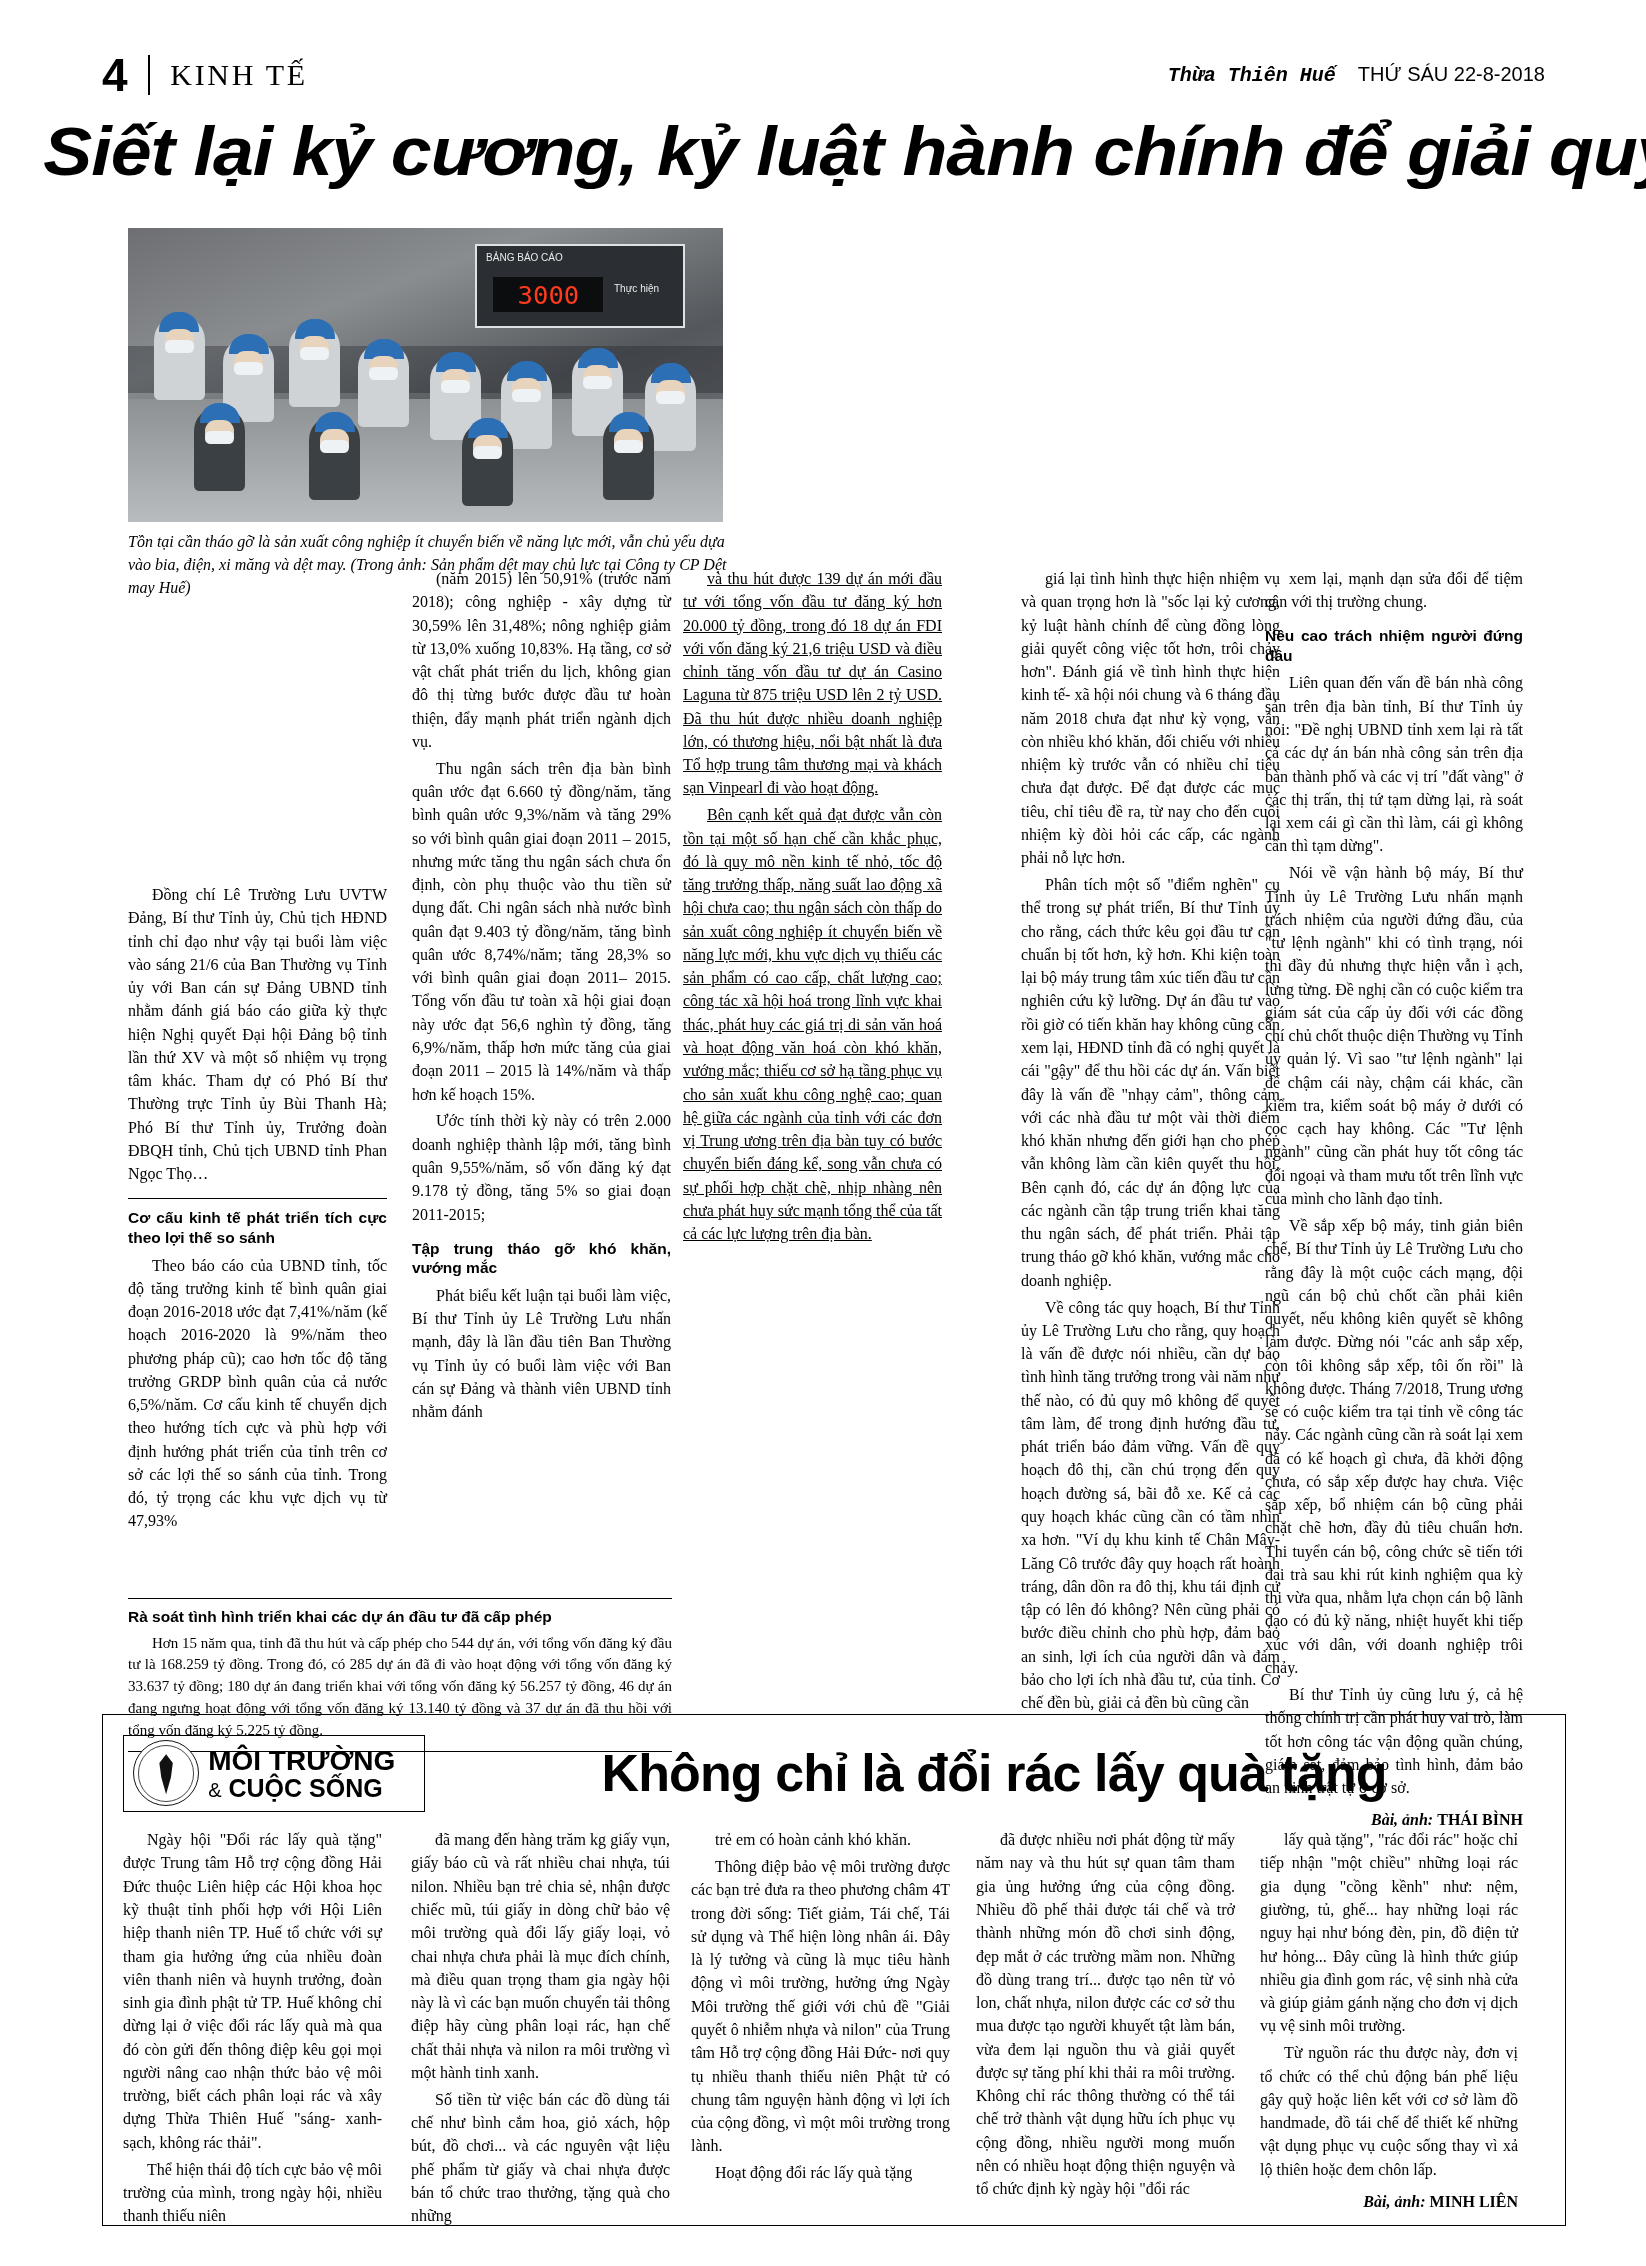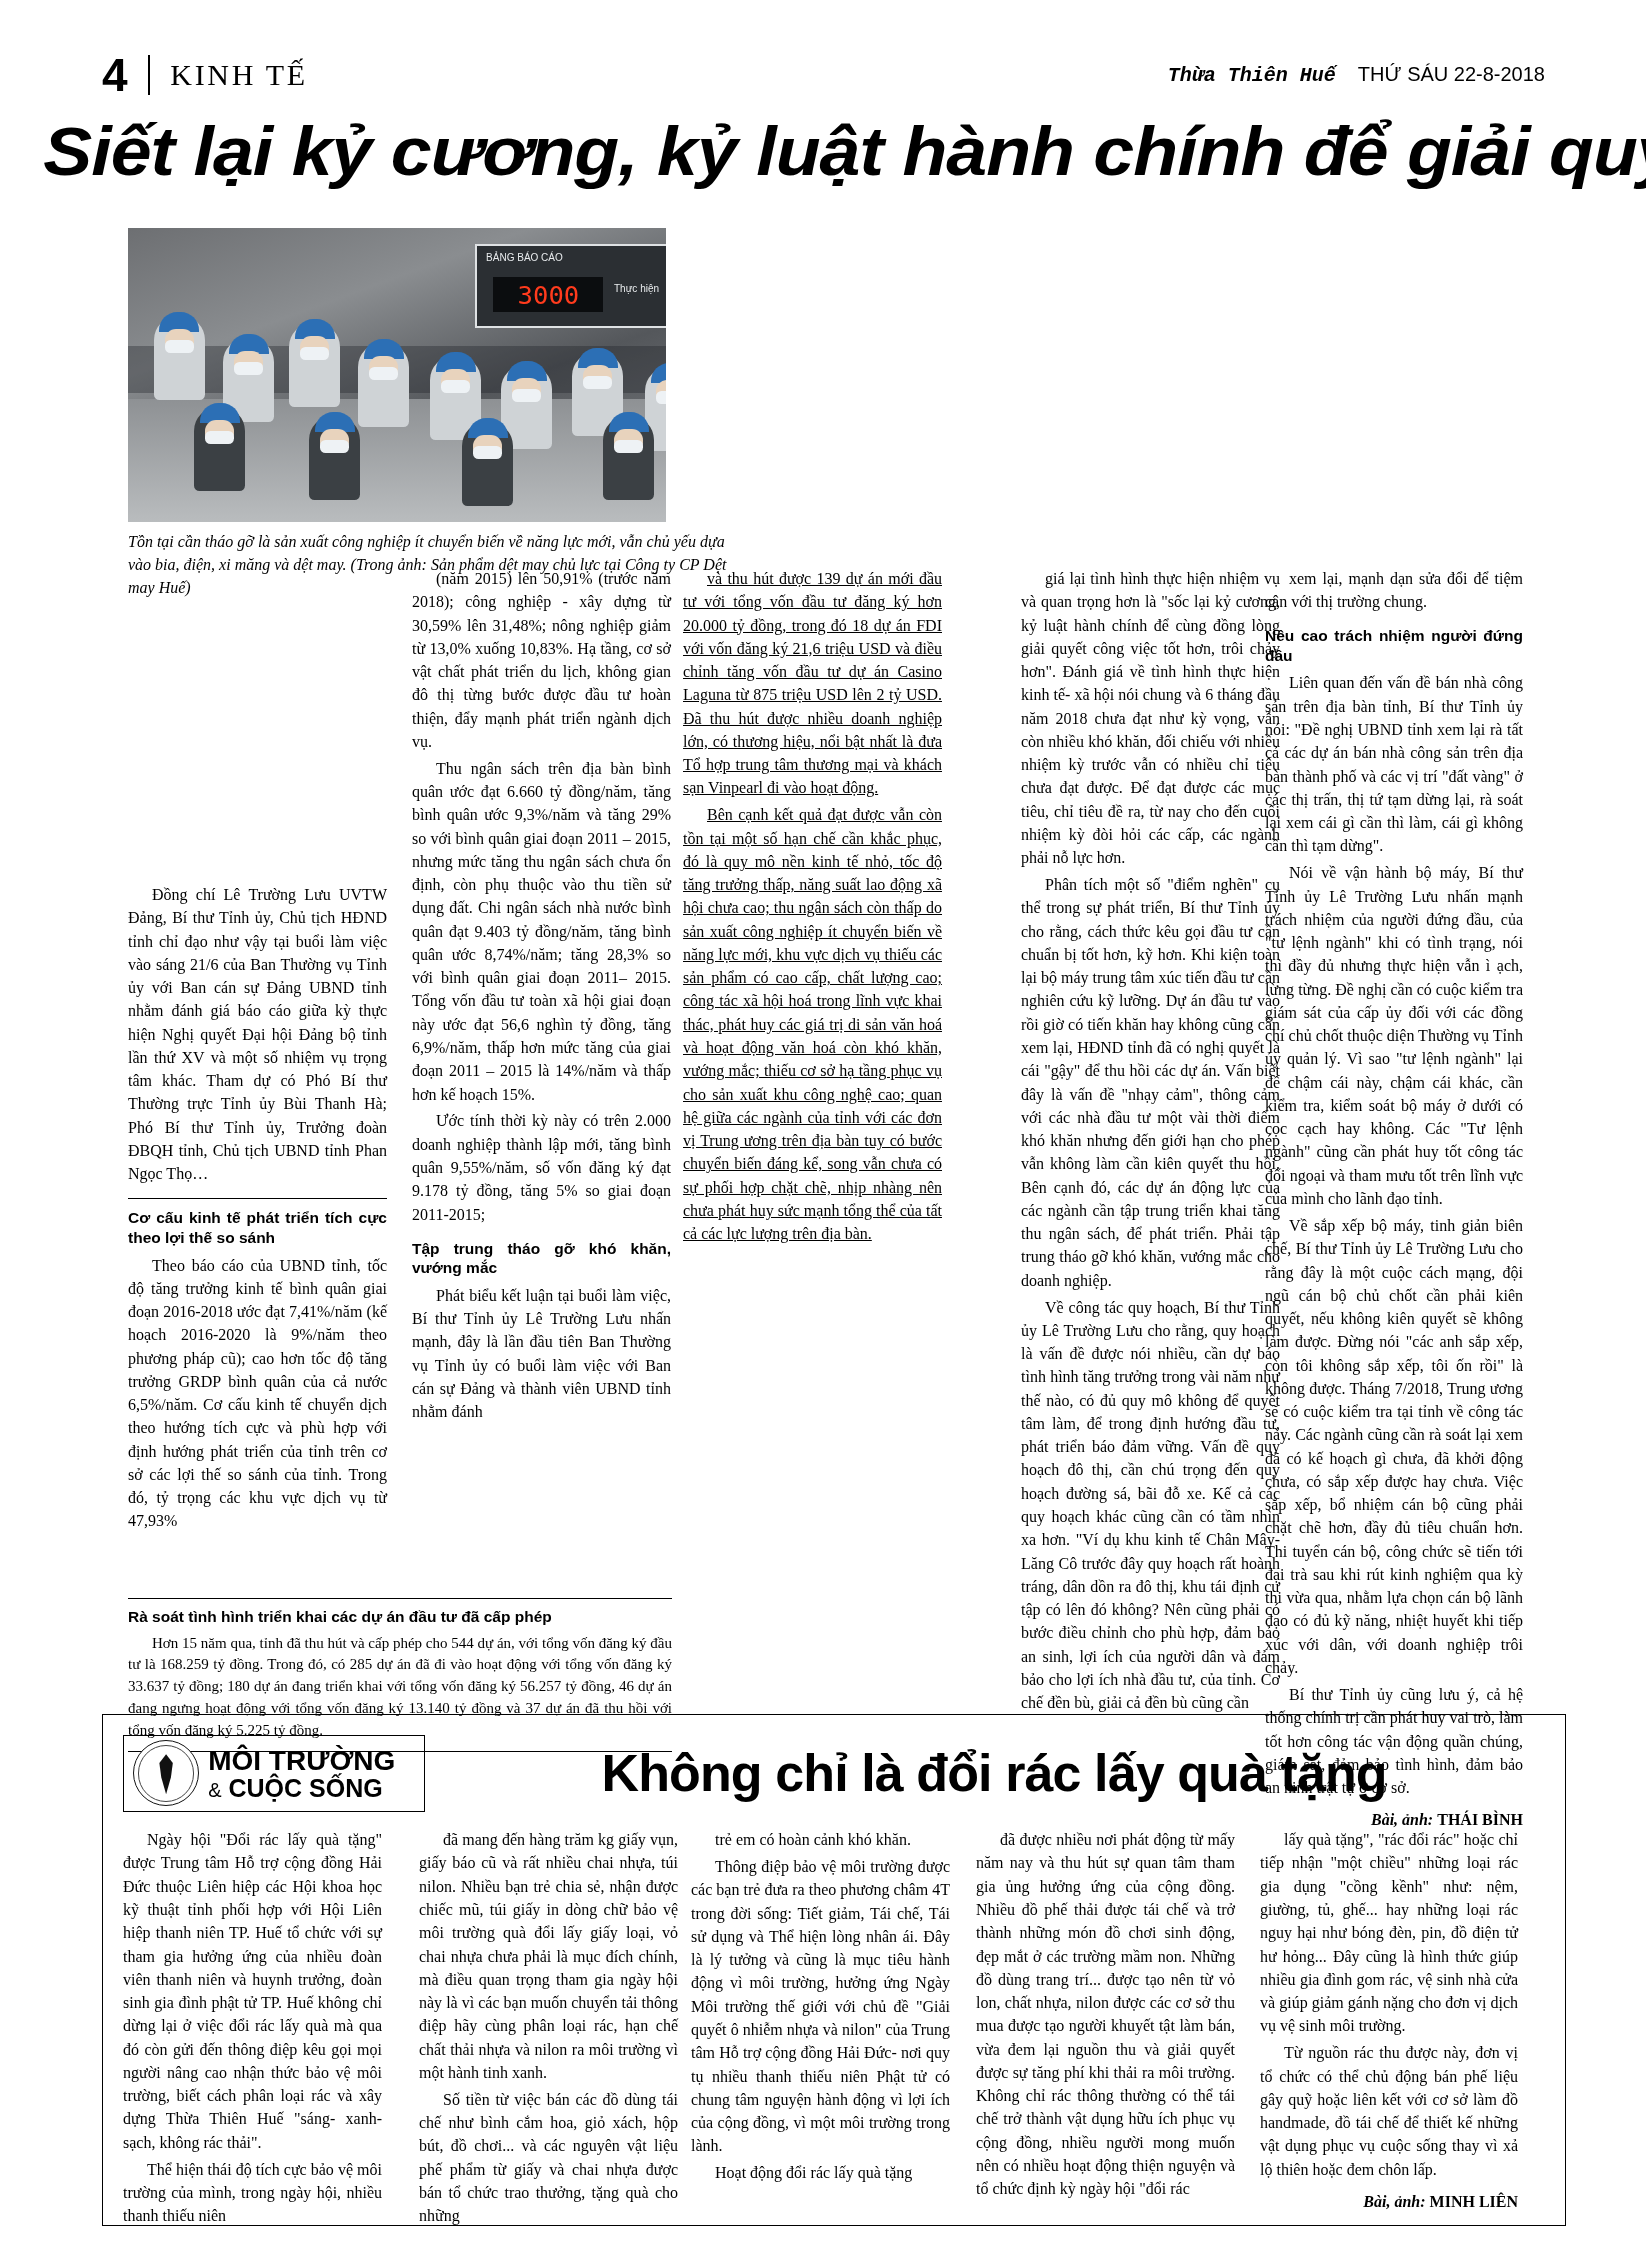--- a/index.html
+++ b/index.html
@@ -79,21 +79,21 @@
   }
 
   
   .photo-block {
     position: absolute;
     top: 228px;
     left: 128px;
     width: 603px;
   }
   .photo {
-    width: 538px;
+    width: 595px;
     height: 294px;
     position: relative;
     overflow: hidden;
     background: linear-gradient(160deg,#6d6f72 0%, #8a8d90 30%, #54575b 60%, #7c7f83 100%);
   }
   .photo .floor {
     position:absolute; left:0; right:0; bottom:0; height:42%;
     background: linear-gradient(180deg,#8e9194,#b9bcbe);
   }
   .photo .rowline {
@@ -256,21 +256,21 @@
     top: 0;
     width: 259px;
     font-size: 16px;
     line-height: 1.455;
     text-align: justify;
     font-family: "Liberation Serif", serif;
   }
   .bcol p { margin: 0; text-indent: 24px; }
   .bcol p + p { margin-top: 3.7px; }
   .b1 { left: 0; }
-  .b2 { left: 296px; }
+  .b2 { left: 288px; }
   .b3 { left: 568px; }
   .b4 { left: 853px; }
   .b5 { left: 1137px; width: 258px; }
 </style>
 </head>
 <body>
 
 <div class="page">
 
   <div class="masthead">

